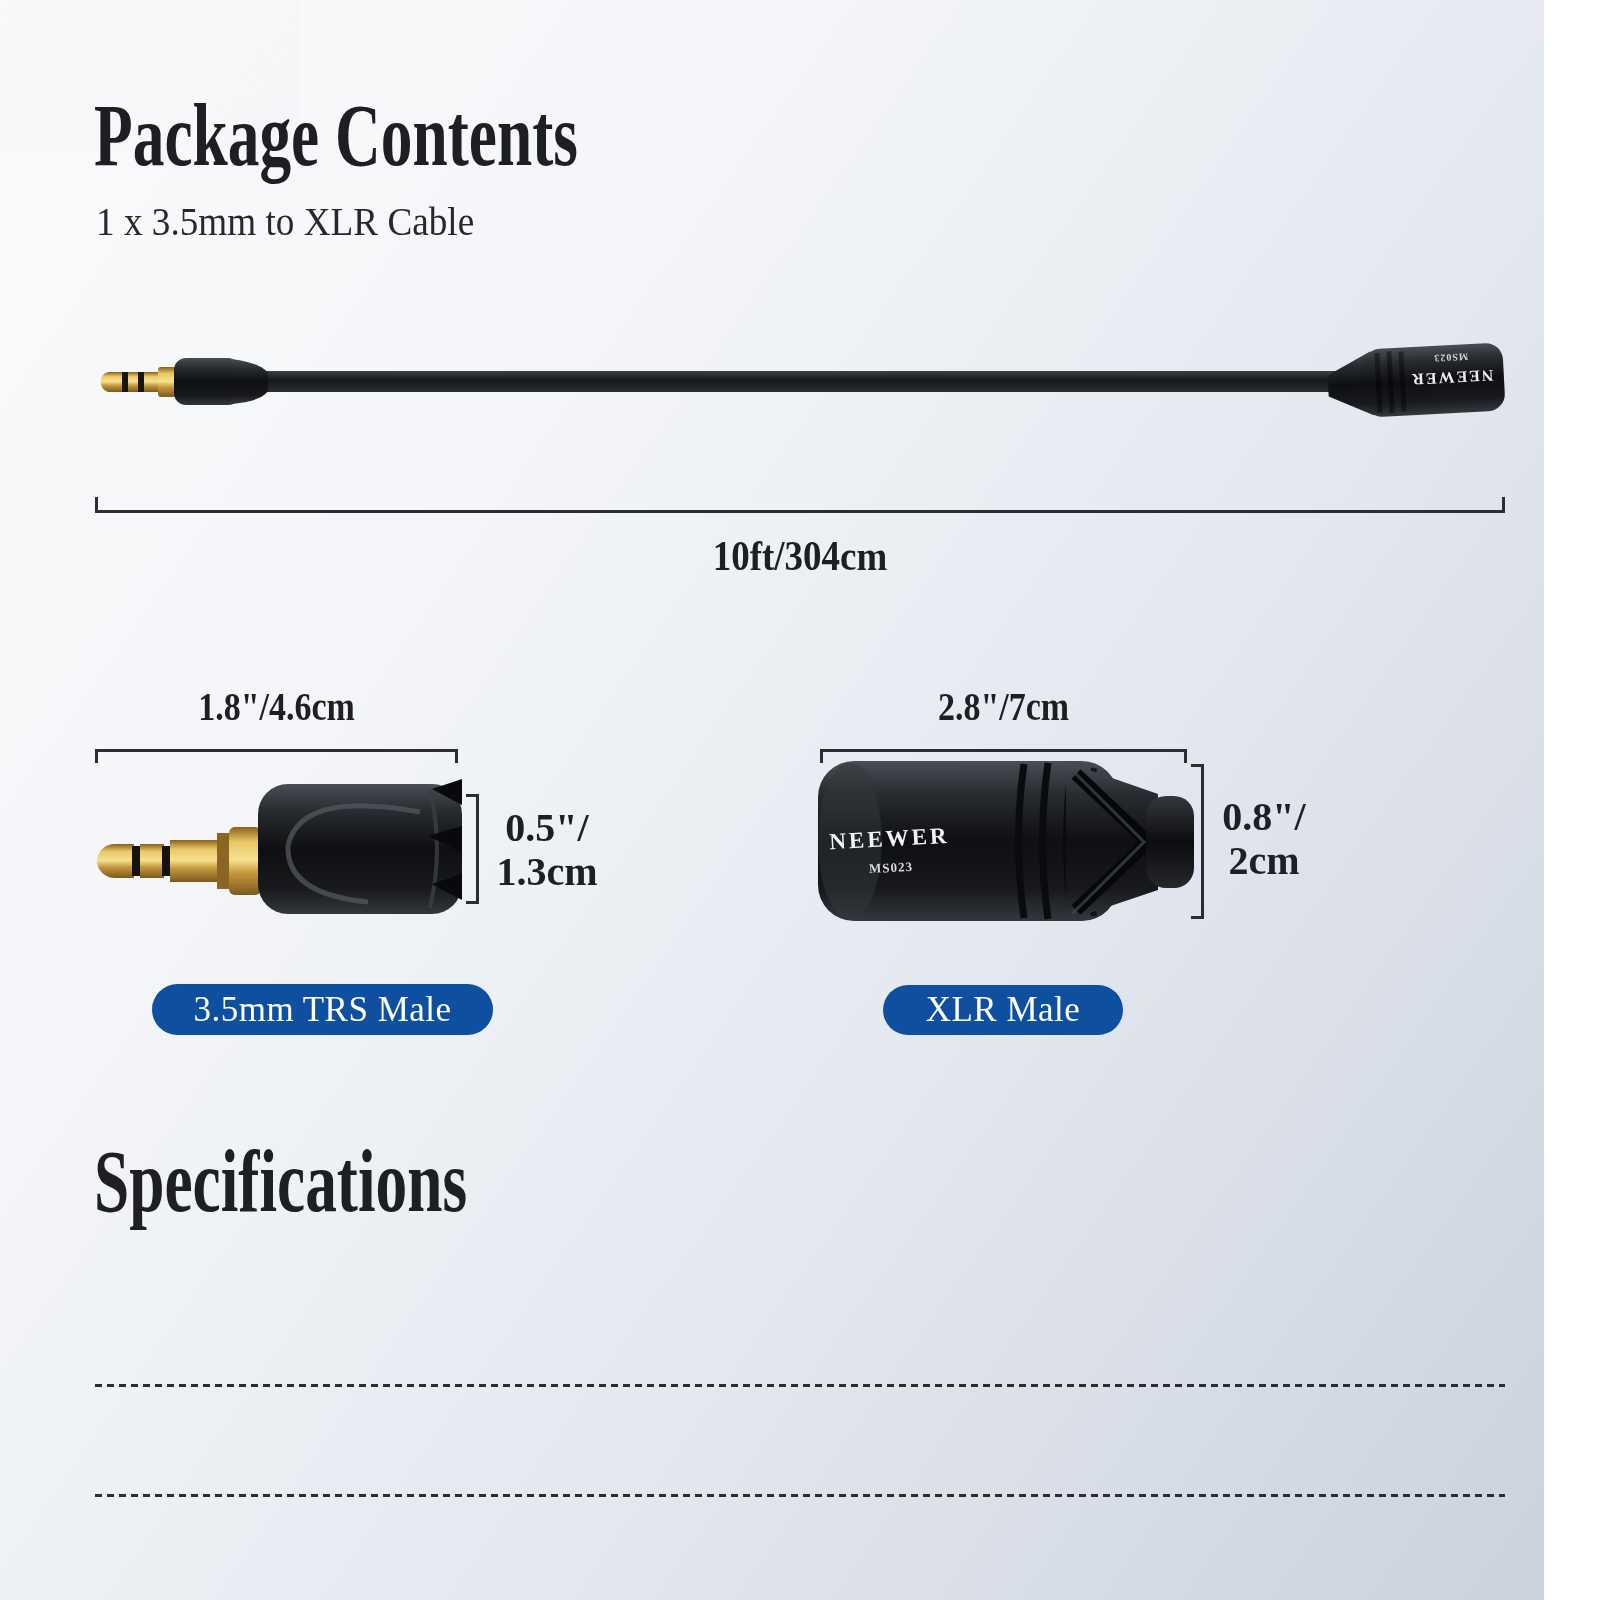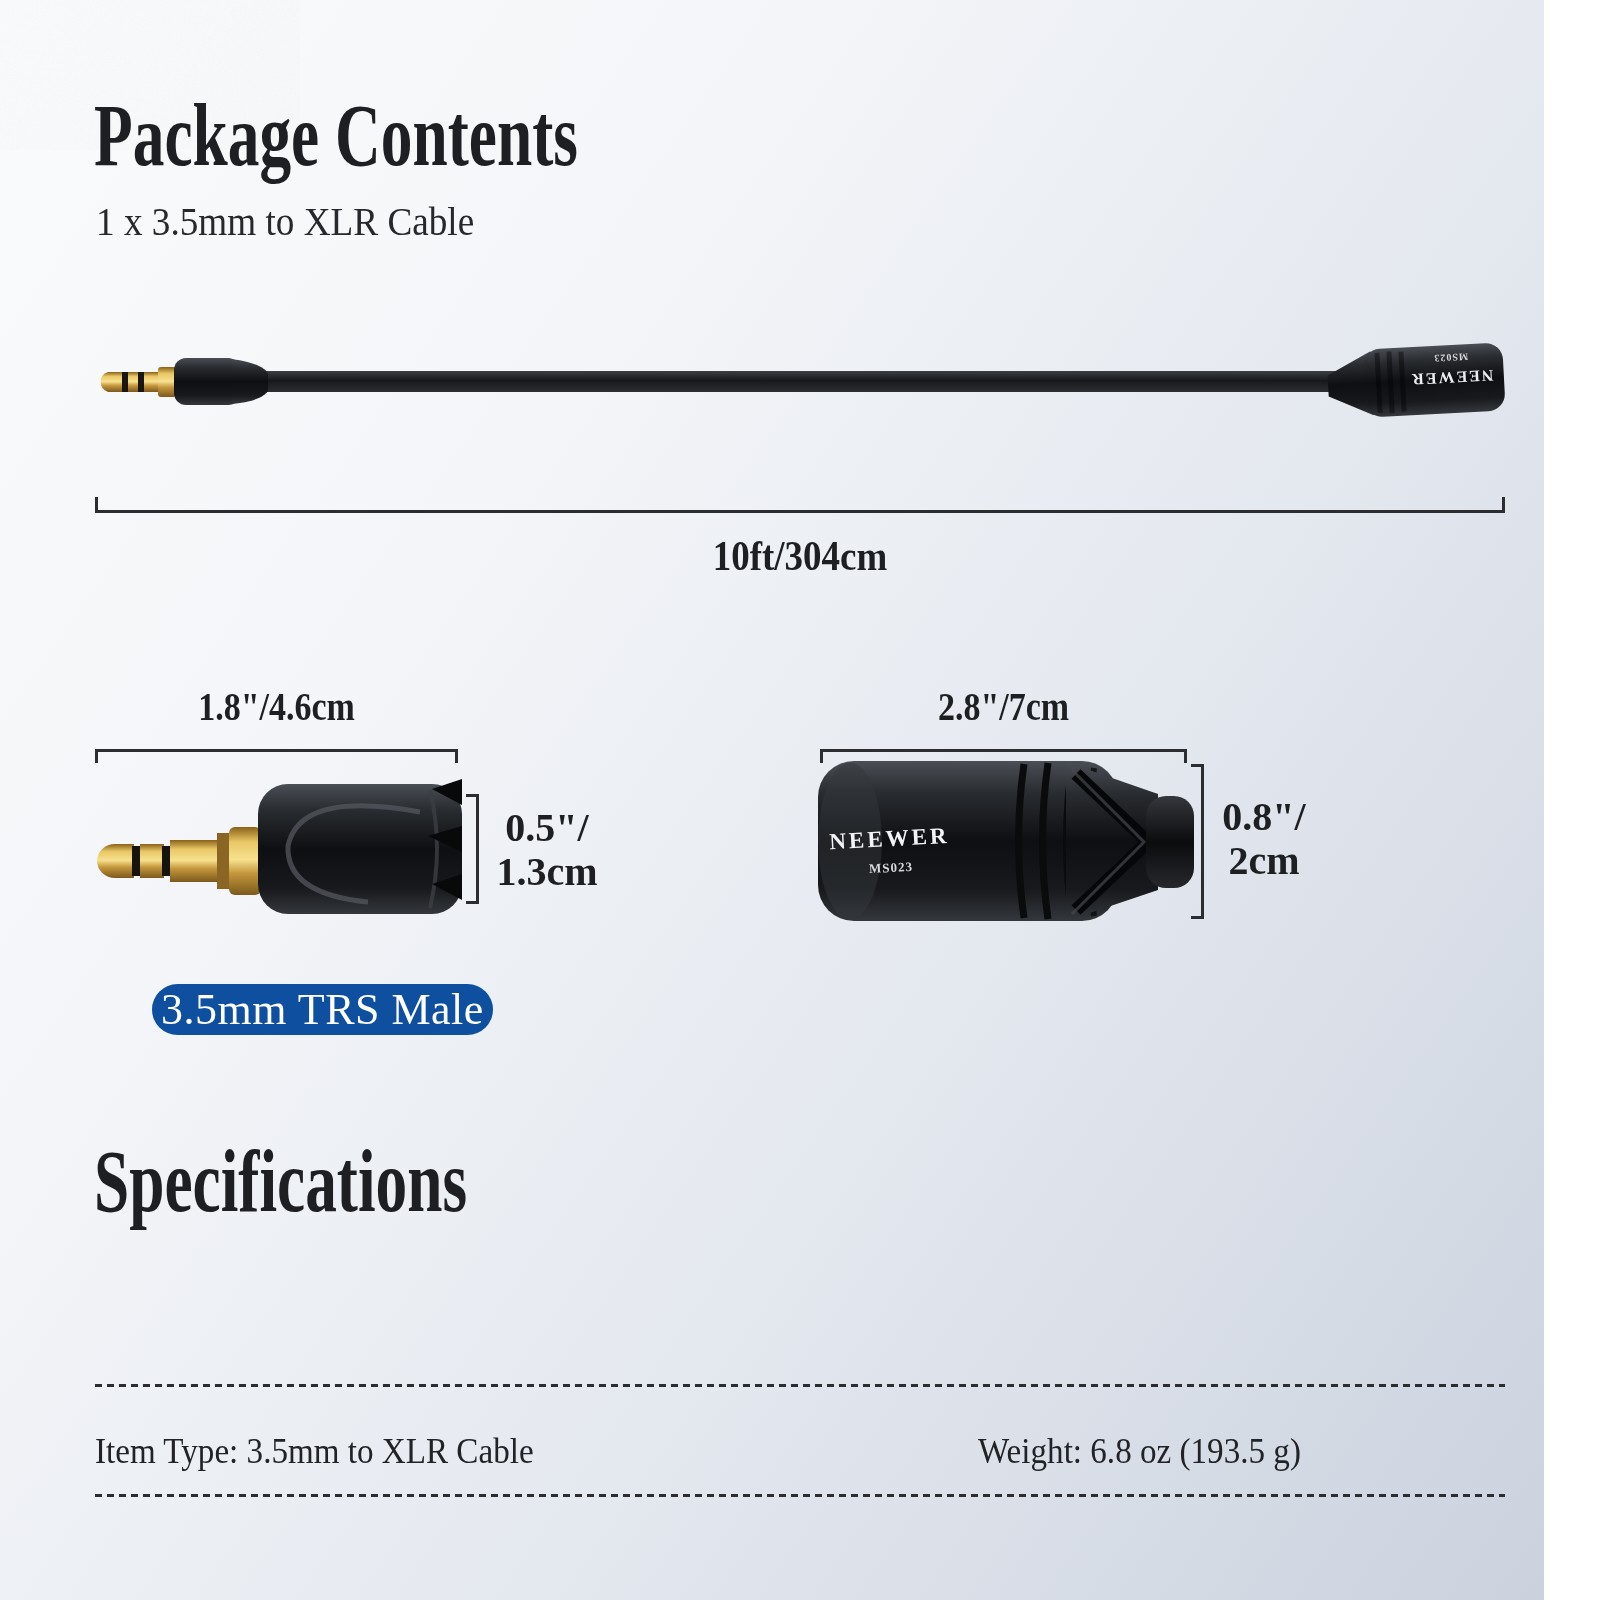--- a/index.html
+++ b/index.html
@@ -31,21 +31,21 @@
   .dim{
     position:absolute; font-weight:700; color:var(--text-dark,#1d1f22);
     text-align:center; white-space:nowrap; line-height:1;
   }
   .dim-c{transform:scaleX(.85); transform-origin:center top; font-size:40px;}
   .dim-cable{transform:scaleX(.88); transform-origin:center top; font-size:42px;}
   .dim-v{font-size:40px; line-height:44px;}
   .pill{
     position:absolute; background:var(--accent-blue,#0e4f9f); color:var(--pill-text,#fff);
     border-radius:27px; display:flex; align-items:center; justify-content:center;
-    font-size:44px; font-weight:400; letter-spacing:.5px;
+    font-size:35px; font-weight:400; letter-spacing:.5px;
   }
   .spec-row{position:absolute; left:0; width:1600px; height:44px;}
   .spec-text{
     position:absolute; font-size:36px; font-weight:400; color:#212327;
     transform:scaleX(.92); transform-origin:left top; white-space:nowrap; line-height:1.2;
   }
   .spec-left{left:95px;}
   .spec-right{left:978px;}
   .dash{
     position:absolute; height:3px;
@@ -168,24 +168,23 @@
     <span>3.5mm TRS Male</span>
   </div>
 
   <div class="dim dim-c" style="left:820px;top:687px;width:367px">2.8"/7cm</div>
   <div class="br br-down" style="left:820px;top:749px;width:367px;height:14px"></div>
   <div class="br br-left" style="left:1191px;top:764px;width:13px;height:155px"></div>
   <div class="dim dim-v" style="left:1214px;top:795px;width:100px">
     <div>0.8"/</div>
     <div>2cm</div>
   </div>
+  <div class="pill" style="left:883px;top:985px;width:240px;height:50px">
+    <span>XLR Male</span>
+  </div>
 
   <div class="abs h-title" style="left:94px;top:1138px">Specifications</div>
 
   <div class="dash" style="left:95px;top:1384px;width:1410px"></div>
 
-  <div class="spec-row" style="top:1430px">
-    <span class="spec-text spec-left">Item Type: 3.5mm to XLR Cable</span>
-    <span class="spec-text spec-right">Weight: 6.8 oz (193.5 g)</span>
-  </div>
   <div class="dash" style="left:95px;top:1494px;width:1410px"></div>
 
 </div>
 
 </body></html>

